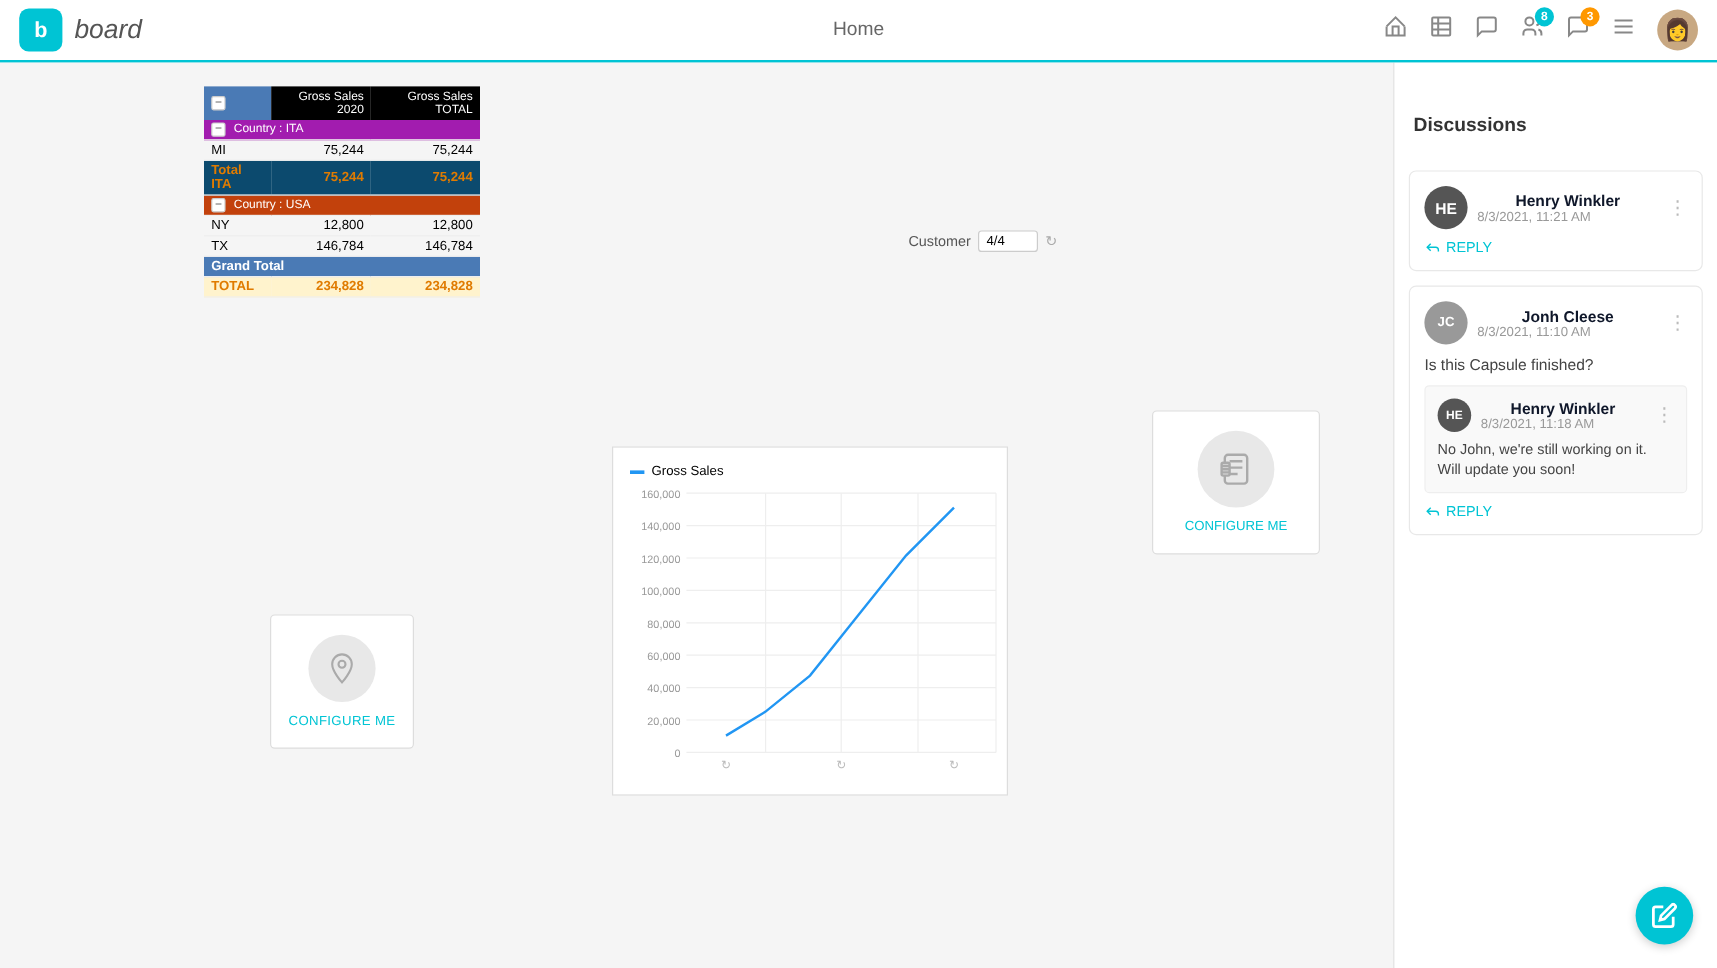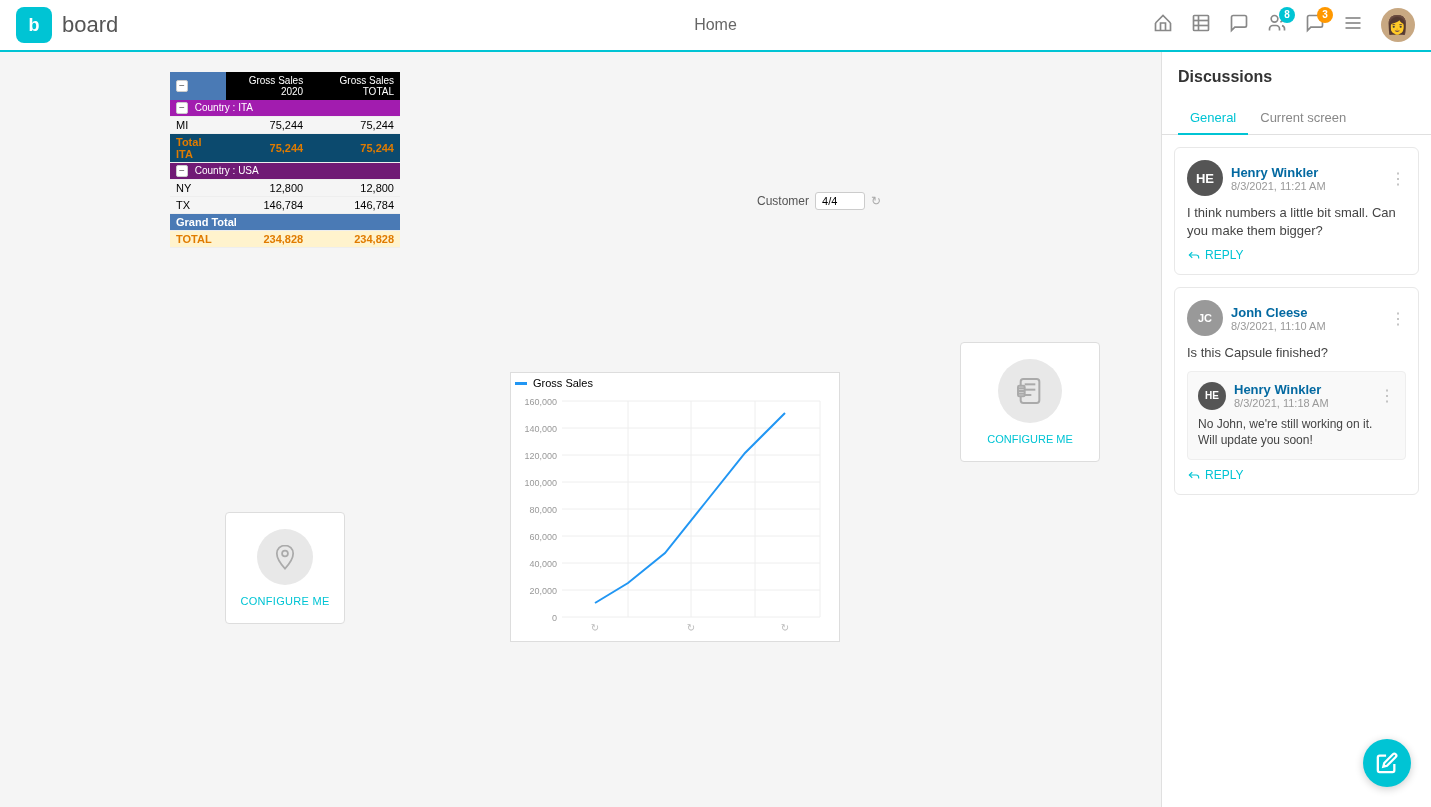--- a/index.html
+++ b/index.html
@@ -11,21 +11,21 @@
       background: #fff;
       border-bottom: 2px solid #00c4d4;
       height: 52px; padding: 0 16px;
       position: relative; z-index: 10;
     }
     .topnav-logo-icon {
       width: 36px; height: 36px; background: #00c4d4; border-radius: 8px;
       display: flex; align-items: center; justify-content: center;
       color: #fff; font-weight: bold; font-size: 18px; margin-right: 10px;
     }
-    .topnav-logo-text { font-size: 22px; color: #555; margin-right: auto; }
+    .topnav-logo-text { font-size: 22px; color: #555; font-style: italic; margin-right: auto; }
     .topnav-title { position: absolute; left: 50%; transform: translateX(-50%); font-size: 16px; color: #666; }
     .topnav-icons { display: flex; align-items: center; gap: 18px; }
     .nav-icon { position: relative; cursor: pointer; color: #888; font-size: 20px; }
     .badge {
       position: absolute; top: -6px; right: -8px;
       background: #00c4d4; color: #fff; font-size: 10px;
       border-radius: 50%; width: 16px; height: 16px;
       display: flex; align-items: center; justify-content: center; font-weight: bold;
     }
     .badge-orange { background: #ff9800; }
@@ -39,21 +39,21 @@
     .main-layout { display: flex; height: calc(807px - 52px); }
     .content-area { flex: 1; overflow: auto; padding: 20px; position: relative; }
     .sidebar-discussions {
       width: 270px; background: #fff; border-left: 1px solid #e0e0e0;
       display: flex; flex-direction: column;
     }
     .data-table { border-collapse: collapse; font-size: 11px; width: 230px; }
     .data-table th { background: #000000; color: #fff; padding: 3px 6px; text-align: right; font-weight: normal; font-size: 10px; }
     .data-table th:first-child { text-align: left; }
     .data-table .section-header td { background: #a21caf; color: #fff; padding: 2px 6px; font-size: 10px; }
-    .data-table .section-header-minus td { background: #701a75; color: #fff; padding: 2px 6px; font-size: 10px; margin-top: 44px; }
+    .data-table .section-header-minus td { background: #c2410c; color: #fff; padding: 2px 6px; font-size: 10px; margin-top: 44px; }
     .data-table td { padding: 2px 6px; text-align: right; border-bottom: 1px solid #eee; }
     .data-table td:first-child { text-align: left; }
     .data-table .total-row td { background: #0c4a6e; font-weight: bold; color: #e07b00; }
     .data-table .grand-total td { background: #4a7ab5; color: #fff; font-weight: bold; }
     .data-table .grand-total-val td { background: #fff3cd; font-weight: bold; color: #e07b00; }
     .minus-icon {
       display: inline-block; width: 12px; height: 12px; background: #fff; border: 1px solid #ccc;
       border-radius: 2px; text-align: center; line-height: 10px; font-size: 10px; color: #555; margin-right: 4px; cursor: pointer;
     }
 
@@ -65,51 +65,51 @@
     .configure-me-icon {
       width: 56px; height: 56px; border-radius: 50%; background: #e8e8e8;
       display: flex; align-items: center; justify-content: center;
       margin: 0 auto 10px; font-size: 22px; color: #999;
     }
     .configure-me-label {
       font-size: 11px; color: #00c4d4; font-weight: 500; letter-spacing: 0.3px;
     }
 
     
-    .chart-widget { background: #fff; border: 1px solid #ddd; padding: 4px; }
+    .chart-widget { background: #fff; border: 1px solid #ddd; padding: 14px; }
 
     
     .customer-filter {
       display: flex; align-items: center; gap: 6px; font-size: 12px; color: #555;
       margin-bottom: 8px;
     }
     .customer-filter input {
       font-size: 11px; border: 1px solid #ccc; padding: 2px 6px; border-radius: 3px; width: 60px;
     }
 
     
-    .discussions-header { padding: 16px; font-size: 16px; font-weight: 600; color: #333; }
+    .discussions-header { padding: 16px; font-size: 16px; font-weight: 600; color: #333; margin-top: 28px; }
     .discussions-tabs { display: flex; border-bottom: 1px solid #e0e0e0; padding: 0 16px; }
     .disc-tab {
       padding: 8px 12px; font-size: 13px; cursor: pointer; color: #888;
       border-bottom: 2px solid transparent; margin-bottom: -1px;
     }
     .disc-tab.active { color: #00c4d4; border-bottom-color: #00c4d4; }
     .discussions-body { flex: 1; overflow-y: auto; padding: 12px; display: flex; flex-direction: column; gap: 12px; }
 
     .message-card { background: #fff; border: 1px solid #e8e8e8; border-radius: 6px; padding: 12px; }
     .msg-header { display: flex; align-items: center; gap: 8px; margin-bottom: 8px; }
     .msg-avatar {
       width: 36px; height: 36px; border-radius: 50%;
       display: flex; align-items: center; justify-content: center;
       font-weight: bold; font-size: 13px; color: #fff; flex-shrink: 0;
     }
     .msg-avatar-he { background: #555; }
     .msg-avatar-jc { background: #888; overflow: hidden; }
-    .msg-name { font-size: 13px; font-weight: 600; color: #0369a1; flex: 1; }
+    .msg-name { font-size: 13px; font-weight: 600; color: #0f172a; flex: 1; text-align: center; }
     .msg-time { font-size: 11px; color: #999; }
     .msg-menu { color: #bbb; cursor: pointer; font-size: 16px; }
     .msg-text { font-size: 13px; color: #444; line-height: 1.4; }
     .reply-btn { display: flex; align-items: center; gap: 4px; font-size: 12px; color: #00c4d4; cursor: pointer; margin-top: 8px; }
 
     .nested-reply { background: #f9f9f9; border: 1px solid #eee; border-radius: 4px; padding: 10px; margin-top: 8px; }
     .nested-reply .msg-header { margin-bottom: 6px; }
     .nested-reply .msg-text { font-size: 12px; }
 
     
@@ -310,36 +310,31 @@
           <line x1="3" y1="14" x2="8" y2="14"></line>
         </svg>
       </div>
       <div style="font-size:11px;color:#00c4d4;font-weight:500;">CONFIGURE ME</div>
     </div>
 
   </div>
 
   <div class="sidebar-discussions" style="position:relative;">
     <div class="discussions-header">Discussions</div>
-    <div class="discussions-tabs">
-      <div class="disc-tab active">General</div>
-      <div class="disc-tab">Current screen</div>
-    </div>
     <div class="discussions-body">
 
       <div class="message-card">
         <div class="msg-header">
           <div class="msg-avatar msg-avatar-he">HE</div>
           <div style="flex:1;">
             <div class="msg-name">Henry Winkler</div>
             <div class="msg-time">8/3/2021, 11:21 AM</div>
           </div>
           <div class="msg-menu">⋮</div>
         </div>
-        <div class="msg-text">I think numbers a little bit small. Can you make them bigger?</div>
         <div class="reply-btn">
           <svg width="14" height="14" viewBox="0 0 24 24" fill="none" stroke="#00c4d4" stroke-width="2">
               <polyline points="9 17 4 12 9 7"></polyline>
               <path d="M20 18v-2a4 4 0 00-4-4H4"></path>
             </svg>
           <span>REPLY</span>
         </div>
       </div>
 
       <div class="message-card">

